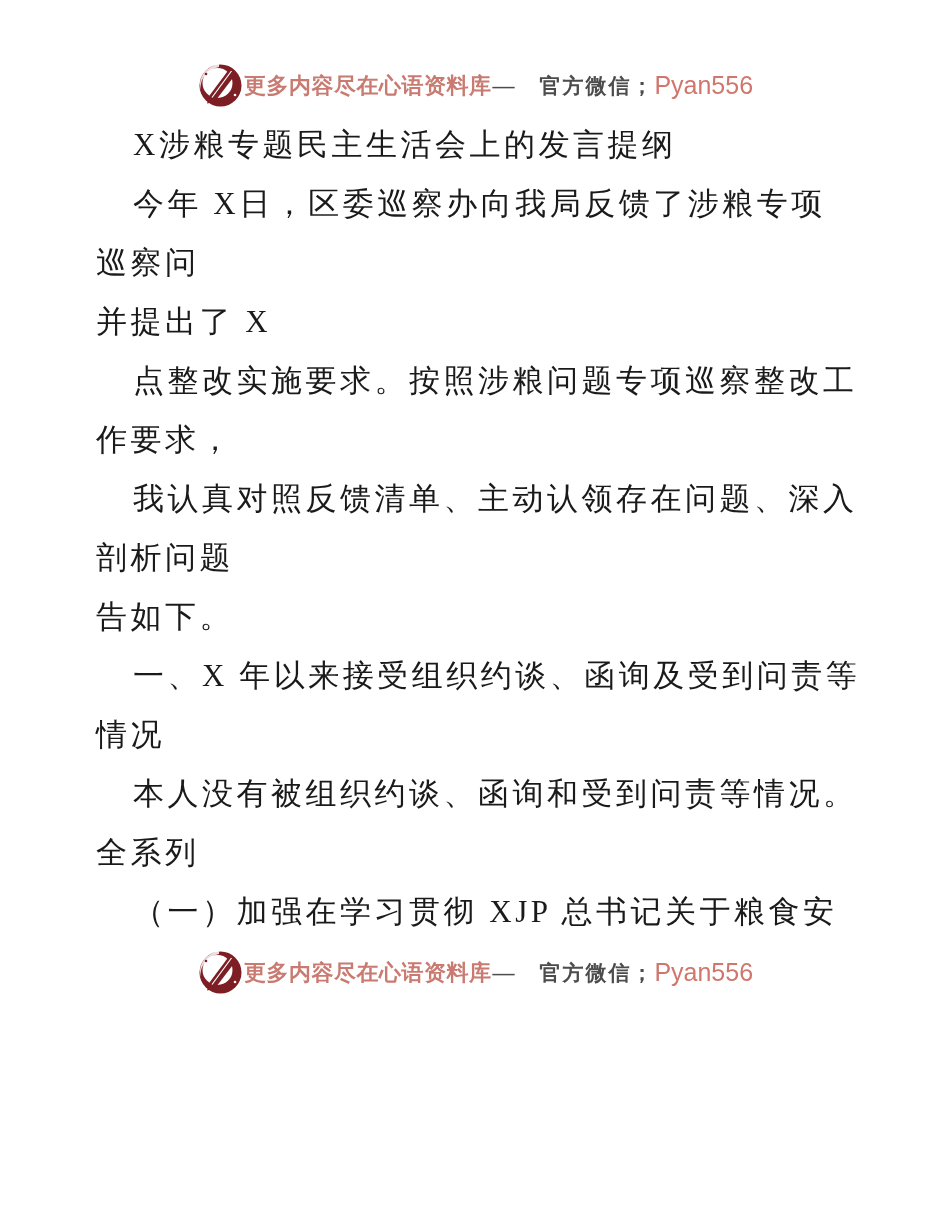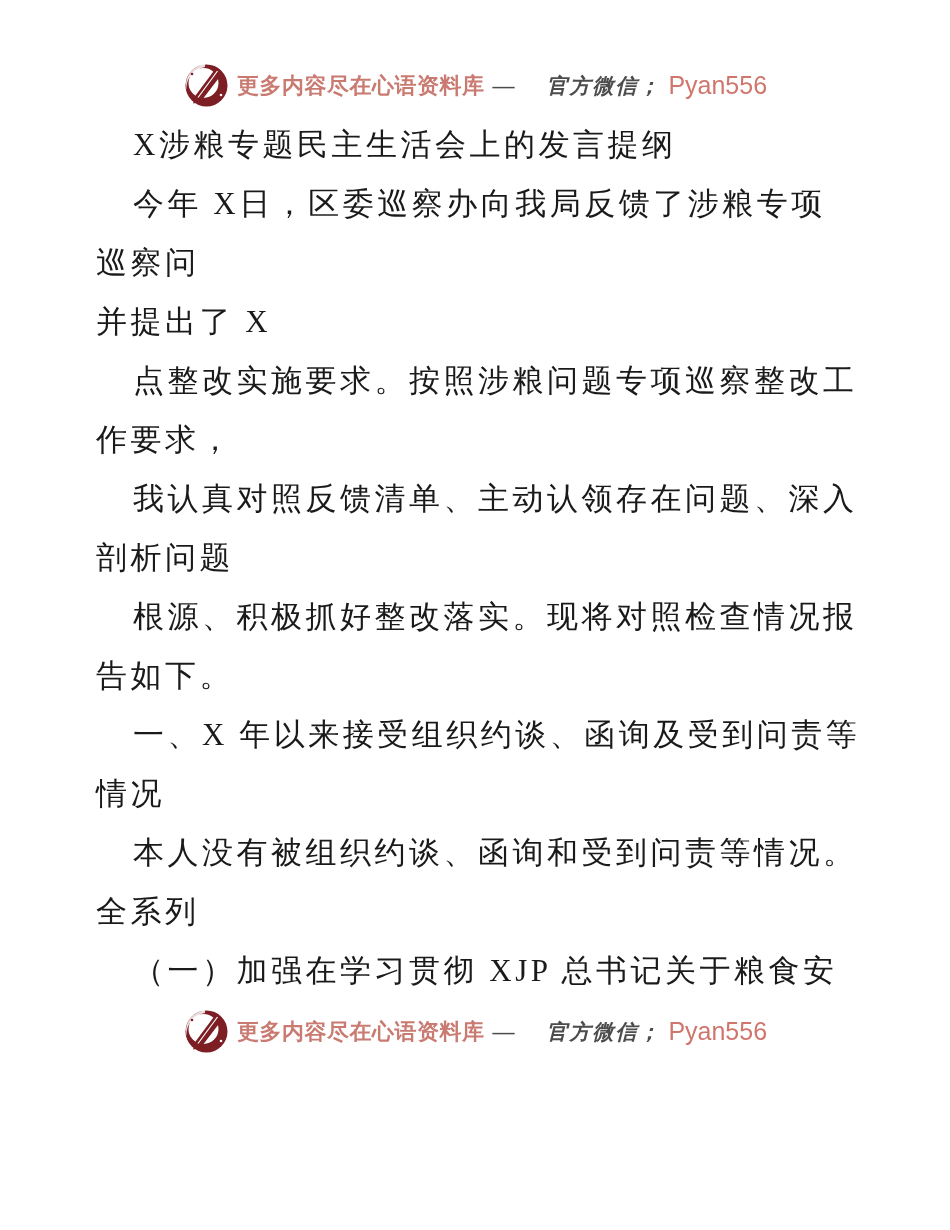--- a/index.html
+++ b/index.html
@@ -13,21 +13,21 @@
     height: 1230px;
     margin: 0 auto;
     background: #ffffff;
     overflow: hidden;
     font-family: "Liberation Serif", serif;
   }
   .watermark {
     display: flex;
     align-items: center;
     justify-content: center;
-    gap: 7px;
+    gap: 0;
     width: 100%;
   }
   .watermark.header { padding-top: 62px; }
   .watermark.footer { margin-top: 8px; }
   .logo-wrap {
     width: 47px;
     height: 47px;
     flex: 0 0 auto;
     display: inline-flex;
     align-items: center;
@@ -43,21 +43,20 @@
   .dash {
     color: #4c4c4c;
     font-size: 22px;
     font-weight: 700;
     margin: 0 1px;
   }
   .wechat-label {
     color: #4c4c4c;
     font-size: 21px;
     font-weight: 700;
-    font-style: italic;
     letter-spacing: 2px;
     white-space: nowrap;
     margin-left: 24px;
   }
   .wechat-id {
     color: #d0766c;
     font-size: 25px;
     font-family: "Liberation Sans", sans-serif;
     white-space: nowrap;
     text-align: right;
@@ -103,21 +102,20 @@
 
   <div class="doc-body" id="doc-body">
       <div class="line indent">X涉粮专题民主生活会上的发言提纲</div>
       <div class="line indent">今年 X日，区委巡察办向我局反馈了涉粮专项</div>
       <div class="line">巡察问</div>
       <div class="line">并提出了 X</div>
       <div class="line indent">点整改实施要求。按照涉粮问题专项巡察整改工</div>
       <div class="line">作要求，</div>
       <div class="line indent">我认真对照反馈清单、主动认领存在问题、深入</div>
       <div class="line">剖析问题</div>
-      <div class="line indent">根源、积极抓好整改落实。现将对照检查情况报</div>
       <div class="line">告如下。</div>
       <div class="line indent">一、X 年以来接受组织约谈、函询及受到问责等</div>
       <div class="line">情况</div>
       <div class="line indent">本人没有被组织约谈、函询和受到问责等情况。</div>
       <div class="line">全系列</div>
       <div class="line indent">（一）加强在学习贯彻 XJP 总书记关于粮食安</div>
     </div>
 
   <div class="watermark footer">
     <span class="logo-wrap">

